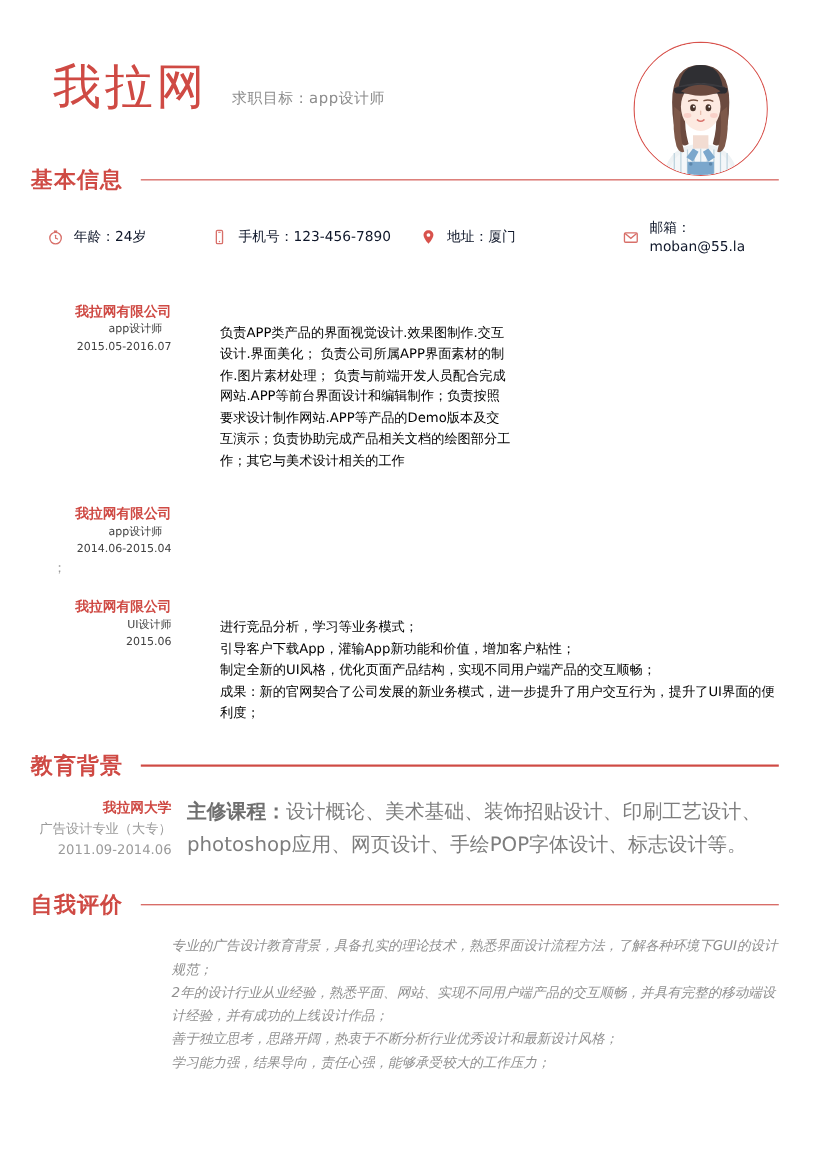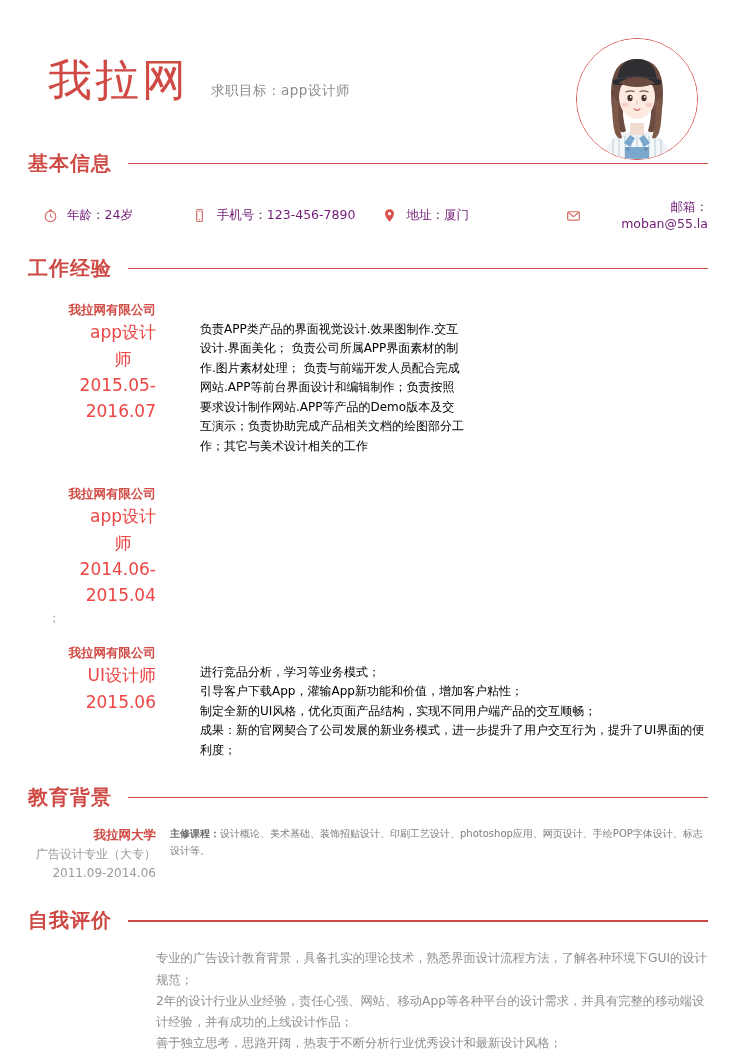--- a/index.html
+++ b/index.html
@@ -77,22 +77,21 @@
 
   .sec { padding-left: 28px; padding-right: 42px; }
 
   
   .contact-row {
     display: flex;
     align-items: center;
     margin-top: 22px;
     padding-left: 14px;
     font-size: 12.5px;
-    color: #701a75;
-    text-align: right;
+    color: #0f172a;
   }
   .contact-item { display: flex; align-items: center; }
   .contact-item .ico {
     width: 16px; height: 16px;
     margin-right: 9px;
     display: inline-flex;
     align-items: center;
     justify-content: center;
   }
   .contact-item .ico svg { display: block; }
@@ -113,22 +112,22 @@
   }
   .exp-left .company {
     color: #cf4a44;
     font-size: 12.5px;
     font-weight: bold;
     line-height: 1.55;
     display: block;
   }
   .exp-left .role,
   .exp-left .period {
-    color: #ef4444;
-    font-size: 17px;
+    color: #404040;
+    font-size: 10px;
     line-height: 1.55;
     display: block;
   }
   .exp-left .role.wrapnarrow {
     width: 66px;
     margin-left: auto;
     text-align: center;
   }
   .exp-right {
     flex: 1;
@@ -155,35 +154,35 @@
   .edu-item { display: flex; margin-top: 14px; }
   .edu-left { width: 128px; flex: 0 0 128px; text-align: right; }
   .edu-left .school {
     color: #cf4a44; font-size: 12.5px; font-weight: bold;
     display: block; line-height: 1.6;
   }
   .edu-left .major, .edu-left .period {
     color: #9a9a9a; font-size: 12px; display: block; line-height: 1.6;
   }
   .edu-right {
-    flex: 1; padding-left: 14px; font-size: 10px;
+    flex: 1; padding-left: 14px; font-size: 18px;
     line-height: 1.7; color: #7d7d7d; max-width: 560px;
   }
   .edu-right b { color: #6e6e6e; }
 
   
   .eval-body {
     margin-top: 14px;
     padding-left: 128px;
     font-size: 12.3px;
     line-height: 1.72;
     color: #8f8f8f;
     max-width: 700px;
   }
-  .eval-body p { margin: 0; }
+  .eval-body p { margin: 0; font-style: italic; }
 
   .spacer-24 { height: 24px; }
   .spacer-16 { height: 16px; }
 </style>
 </head>
 <body>
 
 <div class="page">
 
   <div class="header">
@@ -298,24 +297,20 @@
           </svg>
         </span>
         <span>邮箱：moban@55.la</span>
       </div>
     </div>
   </div>
 
   <div class="spacer-24"></div>
 
   <div class="sec">
-    <div class="section-head">
-      <div class="title">工作经验</div>
-      <div class="rule"></div>
-    </div>
 
     <div class="exp-item" style="margin-top:18px;">
       <div class="exp-left">
         <span class="company">我拉网有限公司</span>
         <span class="role wrapnarrow">app设计师</span>
         <span class="period">2015.05-2016.07</span>
       </div>
       <div class="exp-right narrow">
         <p>负责APP类产品的界面视觉设计.效果图制作.交互设计.界面美化； 负责公司所属APP界面素材的制作.图片素材处理； 负责与前端开发人员配合完成网站.APP等前台界面设计和编辑制作；负责按照要求设计制作网站.APP等产品的Demo版本及交互演示；负责协助完成产品相关文档的绘图部分工作；其它与美术设计相关的工作</p>
       </div>
@@ -374,19 +369,19 @@
   <div class="spacer-24"></div>
 
   <div class="sec">
     <div class="section-head">
       <div class="title">自我评价</div>
       <div class="rule"></div>
     </div>
 
     <div class="eval-body">
       <p>专业的广告设计教育背景，具备扎实的理论技术，熟悉界面设计流程方法，了解各种环境下GUI的设计规范；</p>
-      <p>2年的设计行业从业经验，责任心强、网站、移动App等各种平台的设计需求，并具有完整的移动端设计经验，并有成功的上线设计作品；</p>
+      <p>2年的设计行业从业经验，熟悉平面、网站、实现不同用户端产品的交互顺畅，并具有完整的移动端设计经验，并有成功的上线设计作品；</p>
       <p>善于独立思考，思路开阔，热衷于不断分析行业优秀设计和最新设计风格；</p>
       <p>学习能力强，结果导向，责任心强，能够承受较大的工作压力；</p>
     </div>
   </div>
 
 </div>
 
 </body></html>

